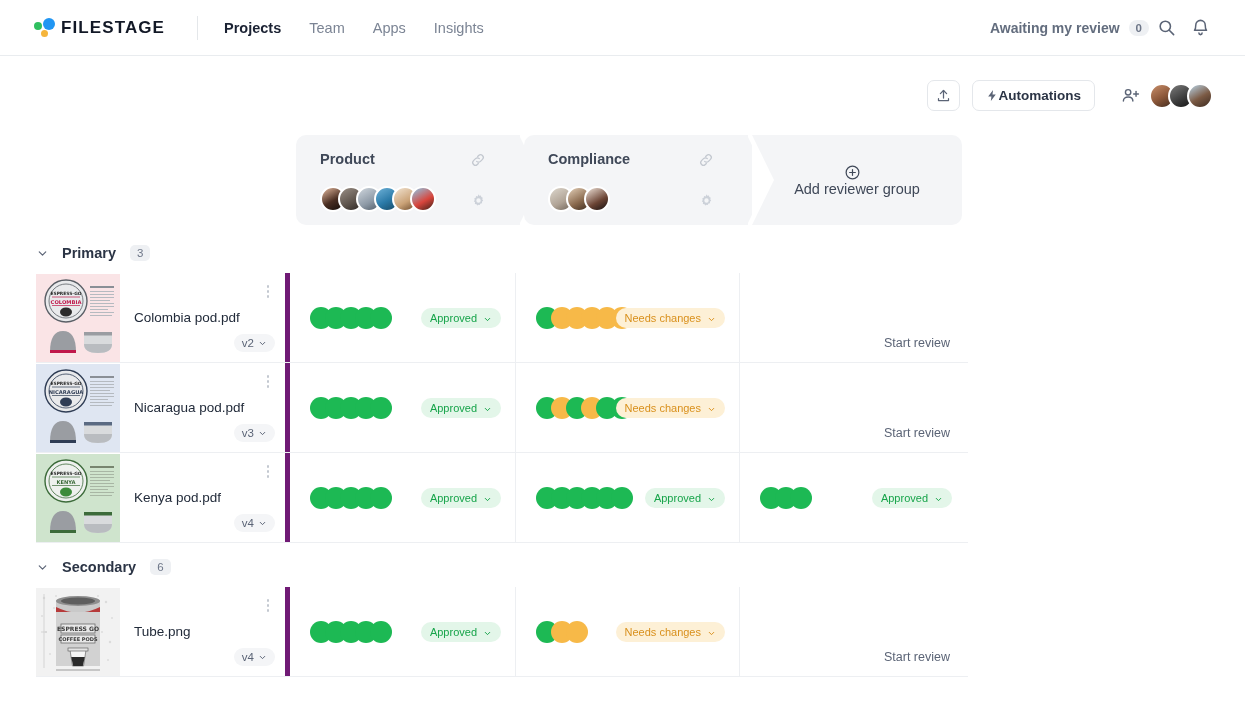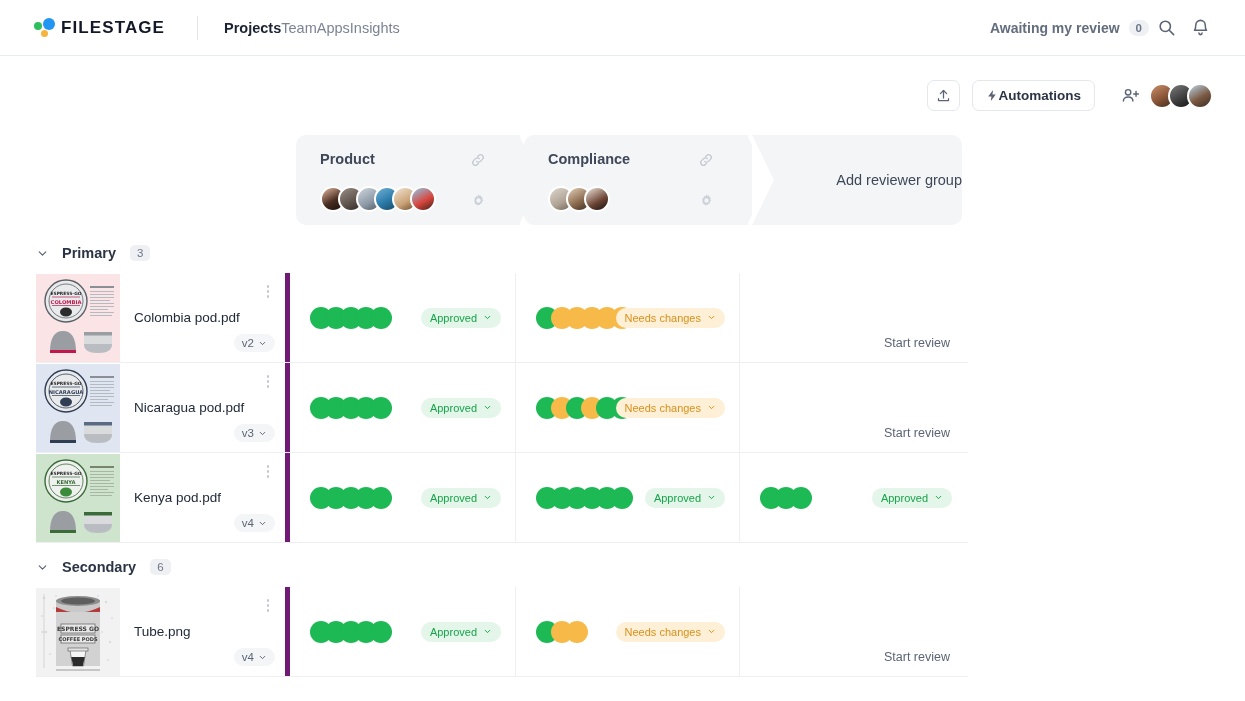--- a/index.html
+++ b/index.html
@@ -22,21 +22,21 @@
   .logo-wrap { display: flex; align-items: center; margin-left: 34px; }
   .logo-dots { position: relative; width: 24px; height: 22px; }
   .dot-g { position: absolute; left: 0px; top: 5px; width: 8px; height: 8px; border-radius: 50%; background: #2fbf5f; }
   .dot-b { position: absolute; left: 9px; top: 1px; width: 12px; height: 12px; border-radius: 50%; background: #2196f3; }
   .dot-o { position: absolute; left: 7px; top: 13px; width: 7px; height: 7px; border-radius: 50%; background: #f5b53c; }
   .logo-text {
     font-size: 17px; font-weight: bold; letter-spacing: 1.1px;
     color: #121826; margin-left: 3px;
   }
   .nav-divider { width: 1px; height: 24px; background: #e4e7ea; margin: 0 26px 0 32px; }
-  .nav-items { display: flex; align-items: center; }
+  .nav-items { display: flex; align-items: center; gap: 28px; }
   .nav-item { font-size: 14.5px; color: #7b8494; cursor: pointer; }
   .nav-item.active { color: #1b2233; font-weight: bold; }
 
   .topnav-right {
     margin-left: auto; display: flex; align-items: center; gap: 0px; margin-right: 28px; font-weight: bold;
   }
   .awaiting { display: flex; align-items: center; font-size: 14px; color: #636d7e; cursor: pointer; }
   .awaiting .count {
     margin-left: 9px; background: #eef0f3; color: #6d7688;
     border-radius: 9px; font-size: 11.5px; padding: 2px 7px; min-width: 20px; text-align: center;
@@ -91,23 +91,23 @@
   }
   .group-name { font-size: 14.5px; font-weight: bold; color: #3f4858; }
   .group-link-icon { position: absolute; right: 34px; top: 17px; cursor: pointer; }
   .group-gear-icon { position: absolute; right: 34px; top: 58px; cursor: pointer; }
   .group-avatars { display: flex; margin-top: 19px; }
   .group-avatars .avatar { width: 26px; height: 26px; margin-left: -8px; }
   .group-avatars .avatar:first-child { margin-left: 0; }
 
   .add-group {
     position: relative; width: 210px; height: 90px; background: #f4f5f7;
-    display: flex; align-items: center; justify-content: space-between;
+    display: flex; align-items: center; justify-content: center;
     border-radius: 0 10px 10px 0; margin-left: 0px; cursor: pointer;
-    font-size: 14.5px; color: #3f4858;
+    font-size: 14.5px; color: #3f4858; flex-direction: column;
   }
   .add-group::before {
     content: ""; position: absolute; left: 0px; top: 0;
     width: 0; height: 0;
     border-top: 45px solid transparent;
     border-bottom: 45px solid transparent;
     border-left: 22px solid #fff;
   }
   .add-group .plus { margin-right: 9px; display: flex; align-items: center; }
 
@@ -154,21 +154,21 @@
   }
   .stage-cell.wide { width: 224px; }
   .dots { display: flex; }
   .rdot { width: 22px; height: 22px; border-radius: 50%; margin-left: -7px; }
   .rdot:first-child { margin-left: 0; }
   .rdot.green { background: #1db954; }
   .rdot.orange { background: #f7b948; }
 
   .badge {
     position: absolute; right: 14px;
-    display: flex; align-items: center; gap: 6px;
+    display: flex; align-items: flex-end; gap: 6px;
     border-radius: 12px; padding: 4px 9px; font-size: 11px; cursor: pointer;
   }
   .badge.approved { background: #e3f6e9; color: #17a44a; }
   .badge.needs { background: #fdf0d6; color: #d9901c; }
   .start-review {
     position: absolute; right: 16px; bottom: 12px;
     font-size: 12.5px; color: #5b6476; cursor: pointer;
   }
 
   svg { display: block; }

